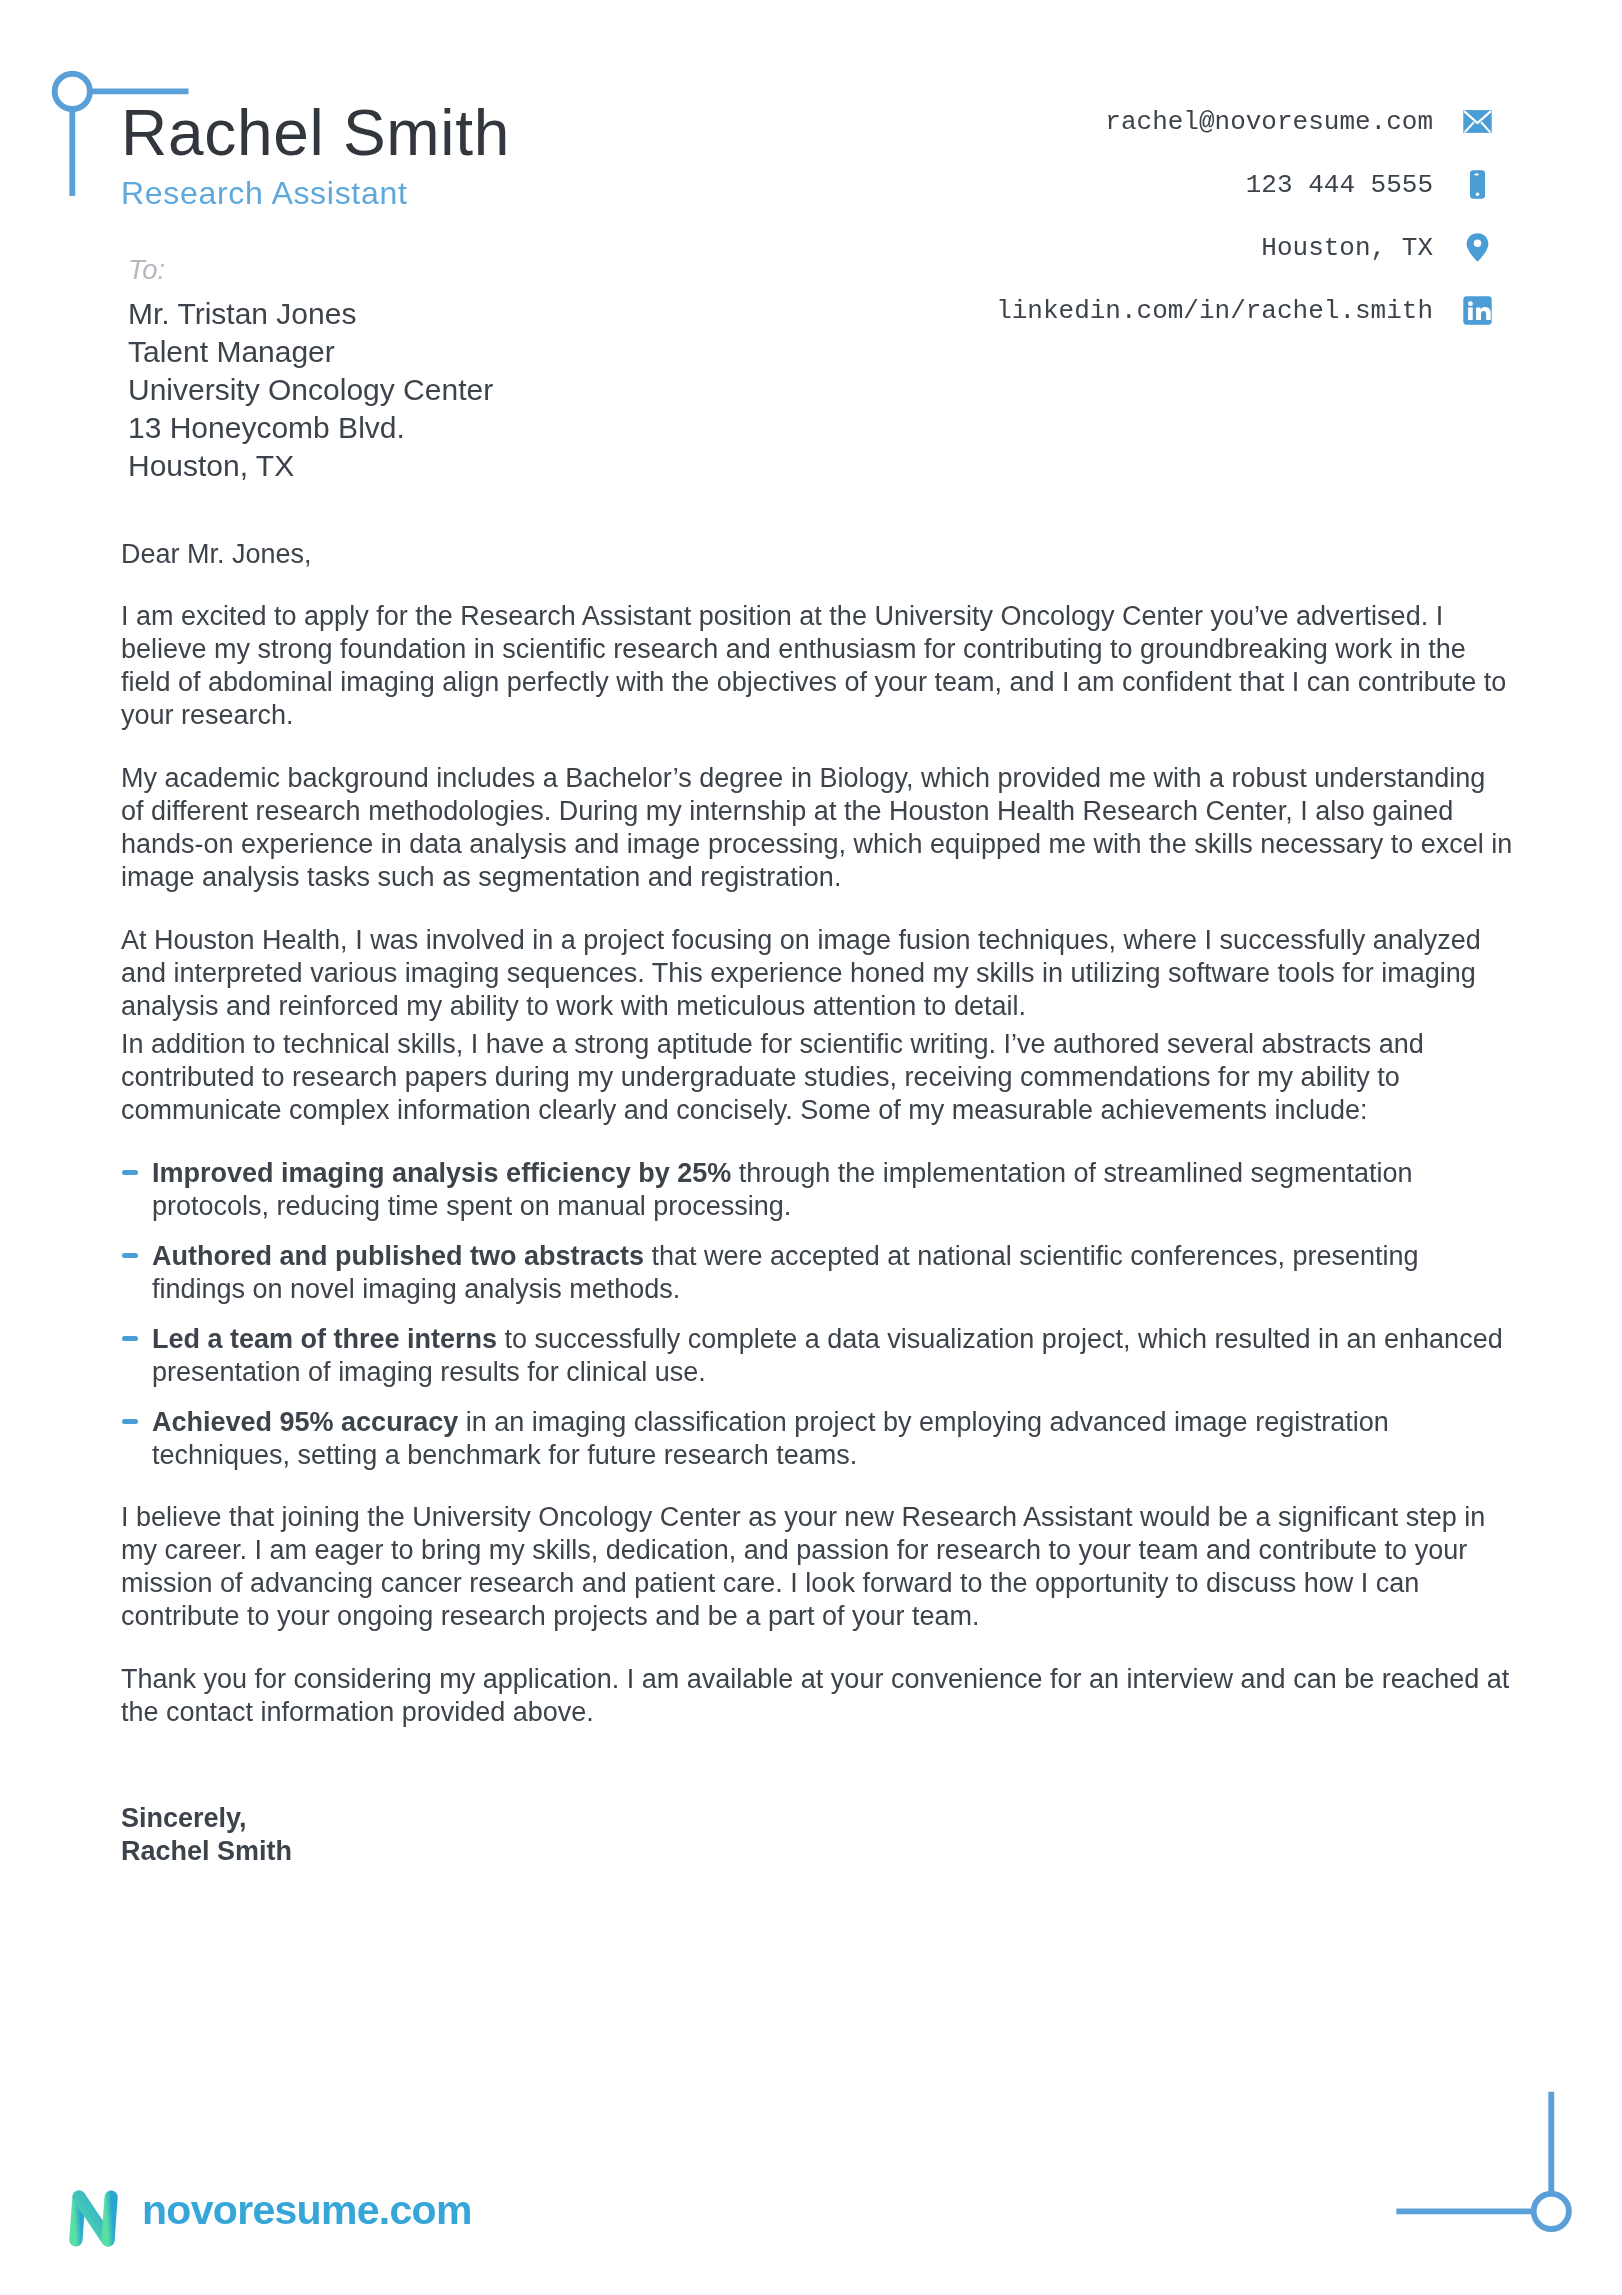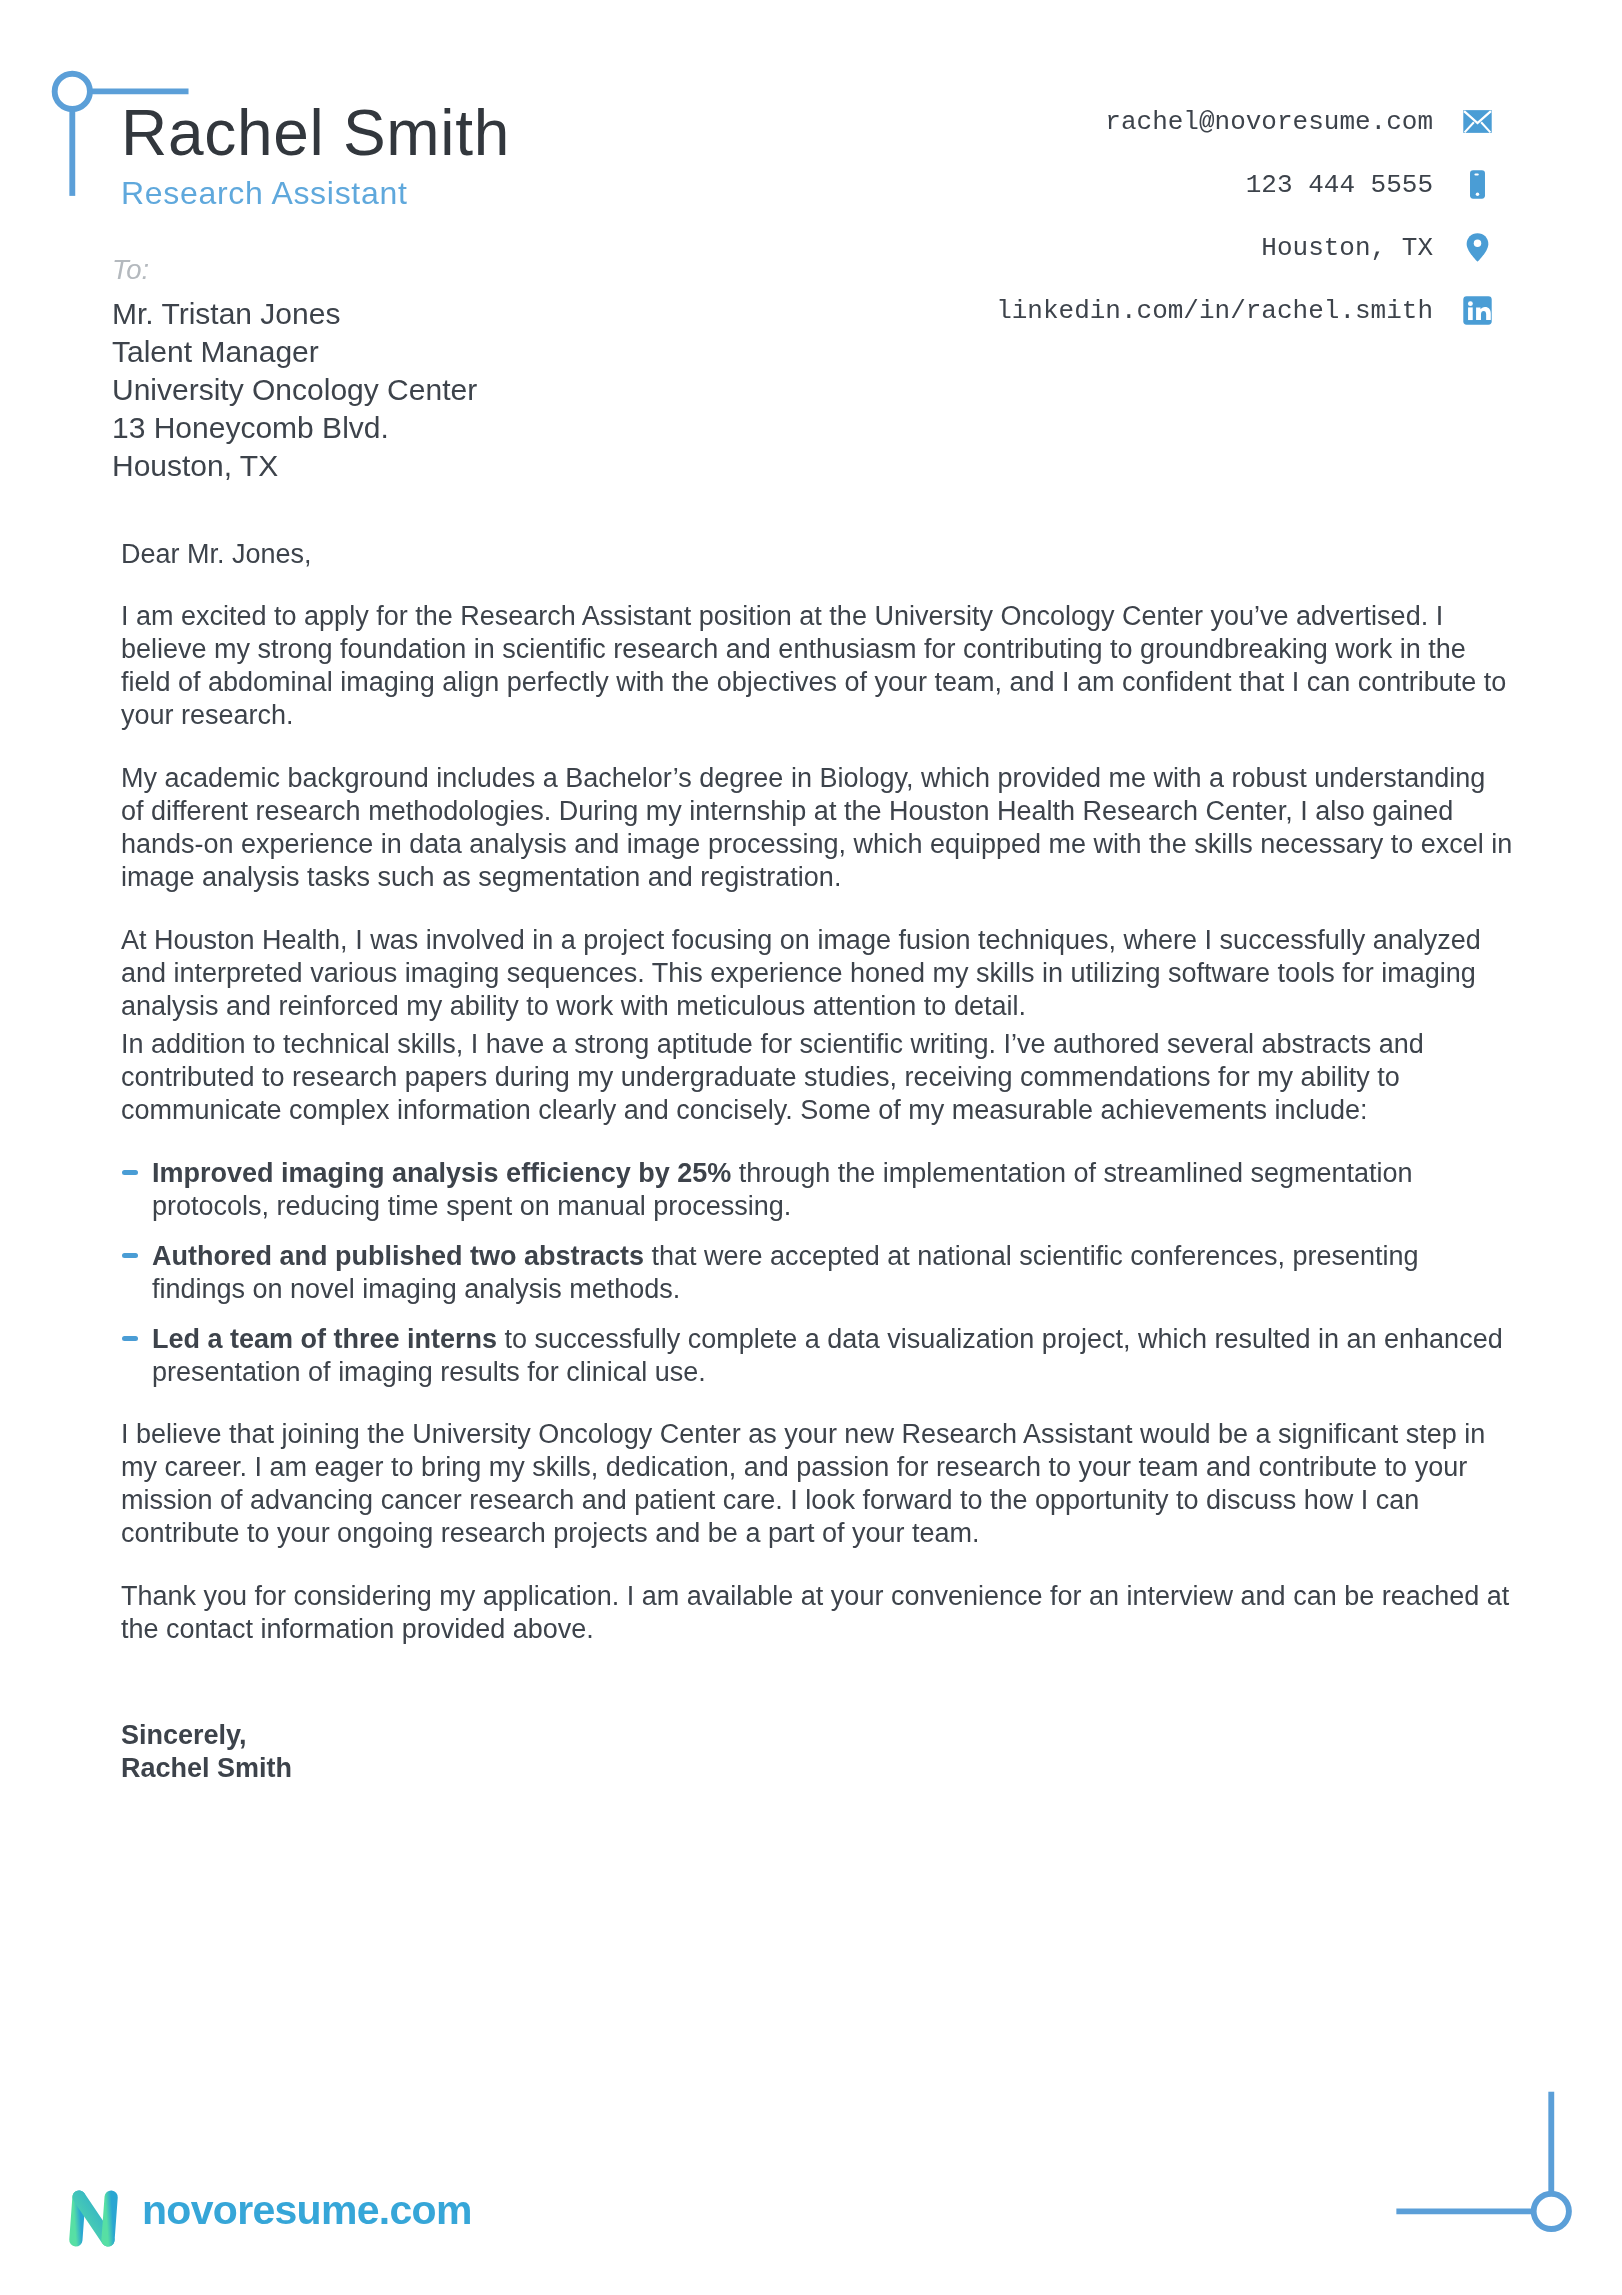--- a/index.html
+++ b/index.html
@@ -38,21 +38,21 @@
   
   .contact{position:absolute;top:105px;right:129px;}
   .contact-row{
     display:flex;align-items:center;justify-content:flex-end;
     gap:29px;height:33px;margin-bottom:30px;font-family:Liberation Mono, monospace;
   }
   .contact-text{font-size:26px;color:var(--text-dark);}
   .cicon{width:31px;height:31px;display:flex;align-items:center;justify-content:center;}
   .cicon svg{width:31px;height:31px;display:block;}
   
-  .recipient{position:absolute;left:112px;top:254px;}
+  .recipient{position:absolute;left:128px;top:254px;}
   .to-label{font-size:27.5px;font-style:italic;color:var(--label-gray);margin-bottom:9.2px;}
   .recipient-line{font-size:30px;line-height:38px;color:var(--text-dark);}
   
   .letter{
     position:absolute;left:121px;top:538px;width:1394px;
     font-size:27px;line-height:33px;color:var(--text-dark);
   }
   .salutation{margin-bottom:29px;}
   .para{margin-bottom:30px;}
   .para.tight{margin-bottom:5.2px;}
@@ -167,20 +167,23 @@
 
     <ul class="bullets">
       <li>
         <span class="bullet-lead">Improved imaging analysis efficiency by 25%</span><span> through the implementation of streamlined segmentation protocols, reducing time spent on manual processing.</span>
       </li>
       <li>
         <span class="bullet-lead">Authored and published two abstracts</span><span> that were accepted at national scientific conferences, presenting findings on novel imaging analysis methods.</span>
       </li>
       <li>
         <span class="bullet-lead">Led a team of three interns</span><span> to successfully complete a data visualization project, which resulted in an enhanced presentation of imaging results for clinical use.</span>
+      </li>
+      <li>
+        <span class="bullet-lead">Achieved 95% accuracy</span><span> in an imaging classification project by employing advanced image registration techniques, setting a benchmark for future research teams.</span>
       </li>
     </ul>
 
     <p class="para">I believe that joining the University Oncology Center as your new Research Assistant would be a significant step in my career. I am eager to bring my skills, dedication, and passion for research to your team and contribute to your mission of advancing cancer research and patient care. I look forward to the opportunity to discuss how I can contribute to your ongoing research projects and be a part of your team.</p>
     <p class="para">Thank you for considering my application. I am available at your convenience for an interview and can be reached at the contact information provided above.</p>
 
     <div class="signoff">
       <div>Sincerely,</div>
       <div>Rachel Smith</div>
     </div>

